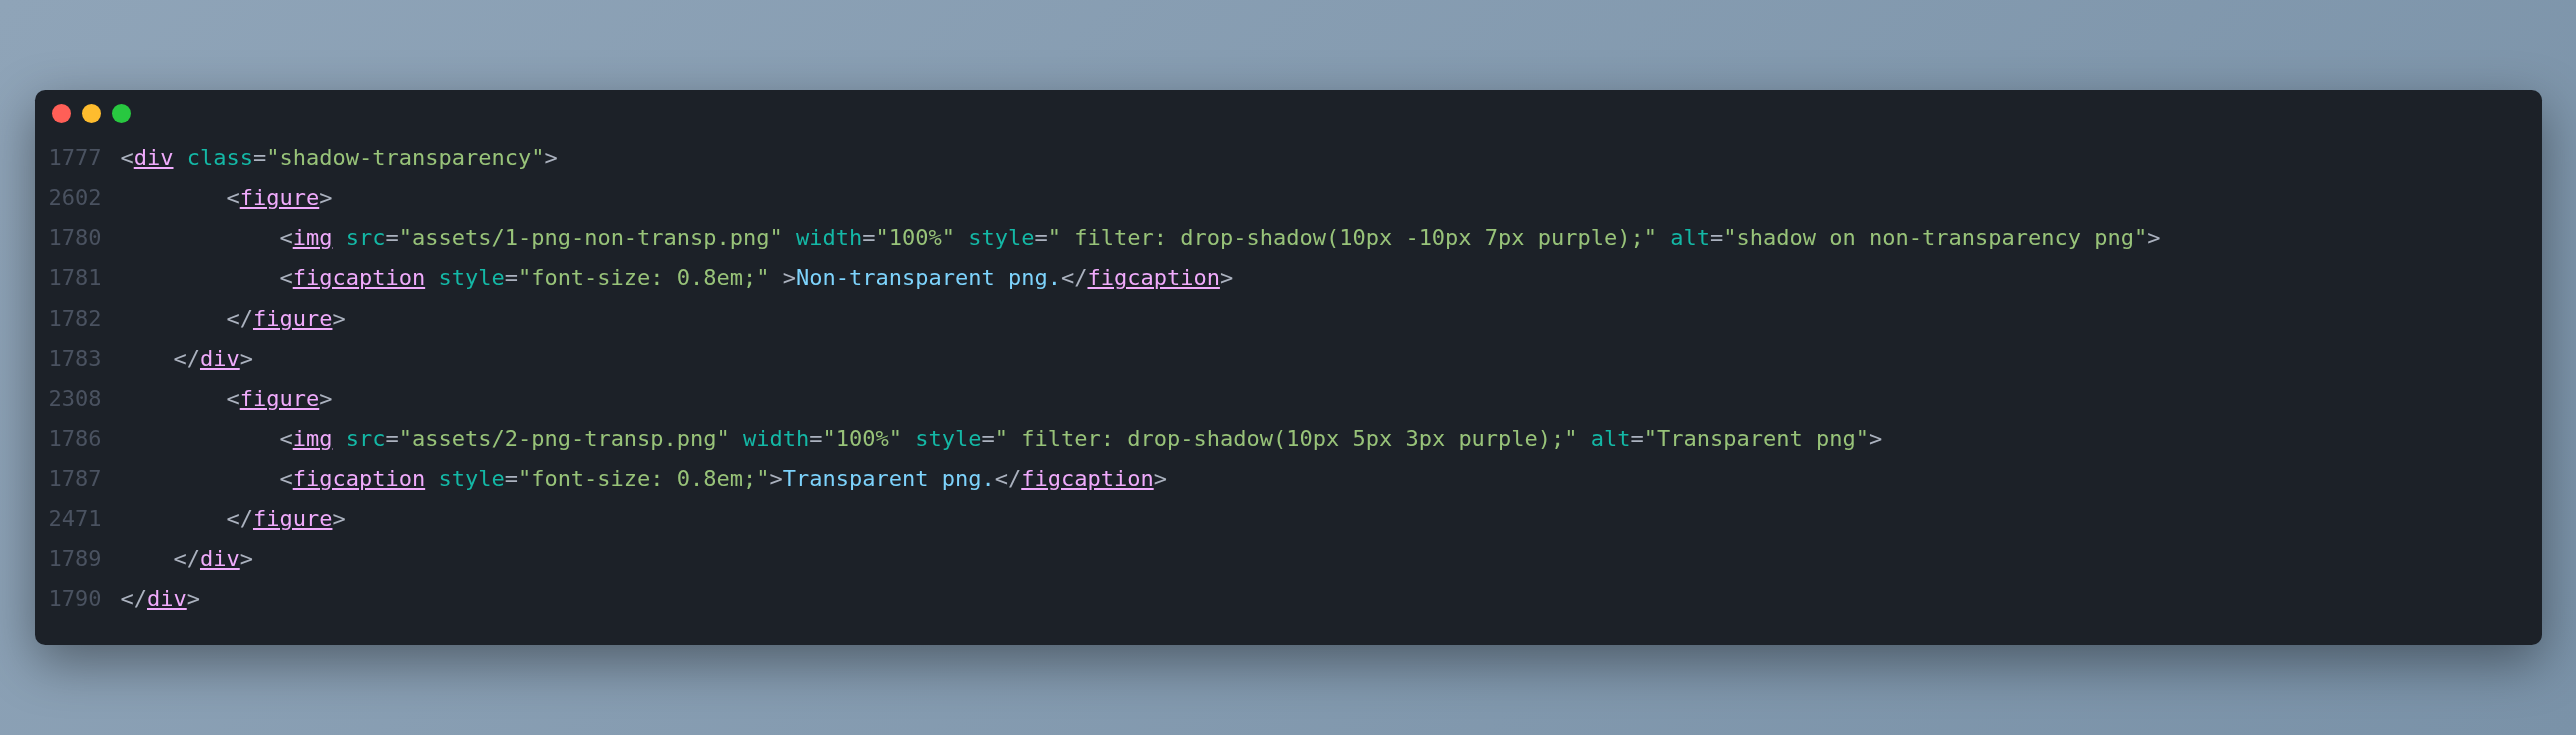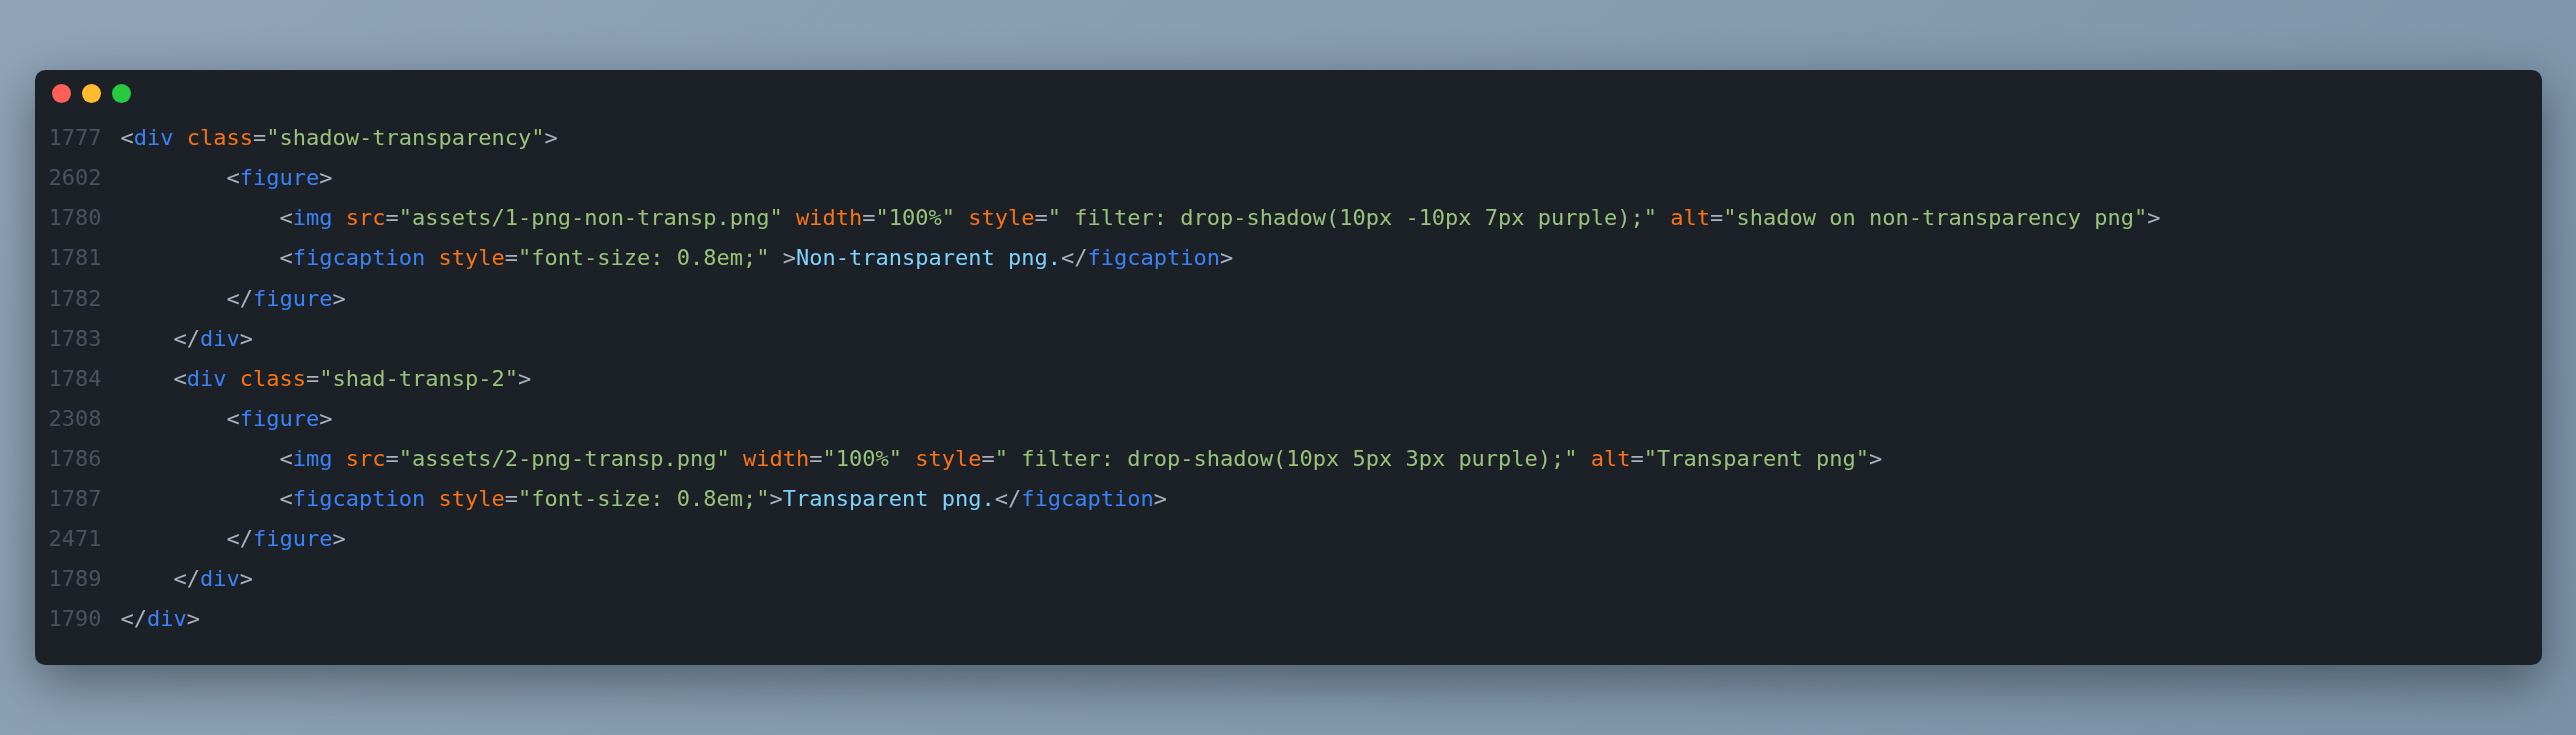--- a/index.html
+++ b/index.html
@@ -49,22 +49,22 @@
     text-align: right;
     padding-right: 19px;
     user-select: none;
     flex-shrink: 0;
   }
   .code-content {
     color: #abb2bf;
     flex: 1;
   }
   .punct { color: #abb2bf; }
-  .tag { color: #3b82f6; }
-  .attr-name { color: #f97316; }
+  .tag { color: #f0abfc; text-decoration: underline; }
+  .attr-name { color: #14b8a6; }
   .attr-eq { color: #abb2bf; }
   .string { color: #98c379; }
   .text-content { color: #7dd3fc; }
 </style>
 </head>
 <body>
 
 <div class="editor-window">
   <div class="title-bar">
     <div class="traffic-light red"></div>
@@ -72,21 +72,20 @@
     <div class="traffic-light green"></div>
   </div>
   <div class="code-area" id="code-area">
 
   <div class="code-line"><span class="line-number">1777</span><span class="code-content"><span></span><span class="punct">&lt;</span><span class="tag">div</span><span class="punct"> </span><span class="attr-name">class</span><span class="attr-eq">=</span><span class="string">"shadow-transparency"</span><span class="punct">&gt;</span></span></div>
       <div class="code-line"><span class="line-number">2602</span><span class="code-content"><span>        </span><span class="punct">&lt;</span><span class="tag">figure</span><span class="punct">&gt;</span></span></div>
       <div class="code-line"><span class="line-number">1780</span><span class="code-content"><span>            </span><span class="punct">&lt;</span><span class="tag">img</span><span class="punct"> </span><span class="attr-name">src</span><span class="attr-eq">=</span><span class="string">"assets/1-png-non-transp.png"</span><span class="punct"> </span><span class="attr-name">width</span><span class="attr-eq">=</span><span class="string">"100%"</span><span class="punct"> </span><span class="attr-name">style</span><span class="attr-eq">=</span><span class="string">" filter: drop-shadow(10px -10px 7px purple);"</span><span class="punct"> </span><span class="attr-name">alt</span><span class="attr-eq">=</span><span class="string">"shadow on non-transparency png"</span><span class="punct">&gt;</span></span></div>
       <div class="code-line"><span class="line-number">1781</span><span class="code-content"><span>            </span><span class="punct">&lt;</span><span class="tag">figcaption</span><span class="punct"> </span><span class="attr-name">style</span><span class="attr-eq">=</span><span class="string">"font-size: 0.8em;"</span><span class="punct"> &gt;</span><span class="text-content">Non-transparent png.</span><span class="punct">&lt;/</span><span class="tag">figcaption</span><span class="punct">&gt;</span></span></div>
       <div class="code-line"><span class="line-number">1782</span><span class="code-content"><span>        </span><span class="punct">&lt;/</span><span class="tag">figure</span><span class="punct">&gt;</span></span></div>
       <div class="code-line"><span class="line-number">1783</span><span class="code-content"><span>    </span><span class="punct">&lt;/</span><span class="tag">div</span><span class="punct">&gt;</span></span></div>
-      <div class="code-line"><span class="line-number">1784</span><span class="code-content"><span>    </span><span class="punct">&lt;</span><span class="tag">div</span><span class="punct"> </span><span class="attr-name">class</span><span class="attr-eq">=</span><span class="string">"shad-transp-2"</span><span class="punct">&gt;</span></span></div>
       <div class="code-line"><span class="line-number">2308</span><span class="code-content"><span>        </span><span class="punct">&lt;</span><span class="tag">figure</span><span class="punct">&gt;</span></span></div>
       <div class="code-line"><span class="line-number">1786</span><span class="code-content"><span>            </span><span class="punct">&lt;</span><span class="tag">img</span><span class="punct"> </span><span class="attr-name">src</span><span class="attr-eq">=</span><span class="string">"assets/2-png-transp.png"</span><span class="punct"> </span><span class="attr-name">width</span><span class="attr-eq">=</span><span class="string">"100%"</span><span class="punct"> </span><span class="attr-name">style</span><span class="attr-eq">=</span><span class="string">" filter: drop-shadow(10px 5px 3px purple);"</span><span class="punct"> </span><span class="attr-name">alt</span><span class="attr-eq">=</span><span class="string">"Transparent png"</span><span class="punct">&gt;</span></span></div>
       <div class="code-line"><span class="line-number">1787</span><span class="code-content"><span>            </span><span class="punct">&lt;</span><span class="tag">figcaption</span><span class="punct"> </span><span class="attr-name">style</span><span class="attr-eq">=</span><span class="string">"font-size: 0.8em;"</span><span class="punct">&gt;</span><span class="text-content">Transparent png.</span><span class="punct">&lt;/</span><span class="tag">figcaption</span><span class="punct">&gt;</span></span></div>
       <div class="code-line"><span class="line-number">2471</span><span class="code-content"><span>        </span><span class="punct">&lt;/</span><span class="tag">figure</span><span class="punct">&gt;</span></span></div>
       <div class="code-line"><span class="line-number">1789</span><span class="code-content"><span>    </span><span class="punct">&lt;/</span><span class="tag">div</span><span class="punct">&gt;</span></span></div>
       <div class="code-line"><span class="line-number">1790</span><span class="code-content"><span></span><span class="punct">&lt;/</span><span class="tag">div</span><span class="punct">&gt;</span></span></div>
     </div>
 </div>
 
 

